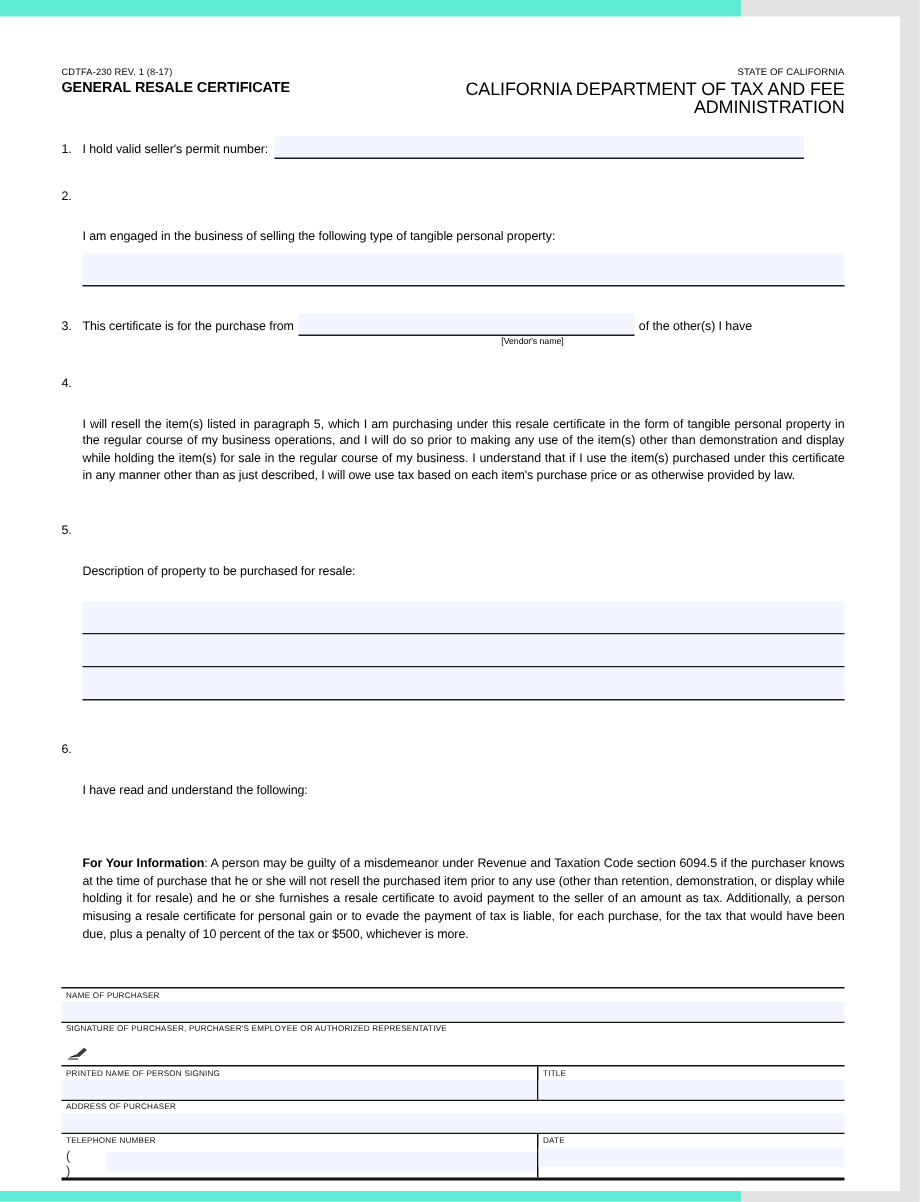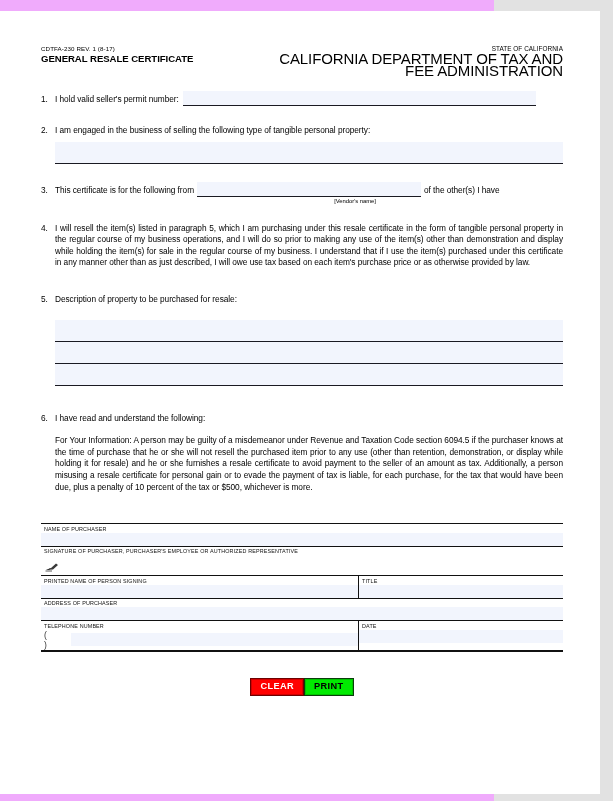--- a/index.html
+++ b/index.html
@@ -11,21 +11,21 @@
     width: 613px;
     height: 801px;
     overflow: hidden;
     font-family: "Liberation Sans", sans-serif;
   }
 
   #viewer {
     position: relative;
     width: 494px;
     height: 801px;
-    background: #f0abfc;
+    background: #5eead4;
   }
 
   #page {
     position: absolute;
     left: 0;
     top: 11px;
     width: 600px;
     height: 783px;
     background: #ffffff;
     box-sizing: border-box;
@@ -58,21 +58,21 @@
     font-weight: bold;
     line-height: 12px;
     letter-spacing: -.05px;
   }
   .state-line {
     font-size: 6.4px;
     line-height: 9px;
     letter-spacing: .05px;
   }
   .dept-line {
-    font-size: 15px;
+    font-size: 12px;
     line-height: 12px;
     letter-spacing: -.1px;
     text-align: right;
   }
 
   
   .doc-title {
     text-align: center;
     font-size: 13.6px;
     font-weight: bold;
@@ -92,21 +92,21 @@
     display: flex;
     font-size: 8.3px;
     line-height: 11.6px;
     letter-spacing: -.05px;
   }
   .item-num {
     width: 14px;
     flex: 0 0 14px;
     text-align: left;
   }
-  .item-body { flex: 1 1 auto; }
+  .item-body { flex: 1 1 auto; margin-top: 27px; }
 
   .para {
     text-align: justify;
     text-justify: inter-word;
   }
 
   
   .fld {
     background: #f2f5fd;
     border: none;
@@ -163,21 +163,21 @@
   .item5 { margin-top: 25px; }
   .desc-lines { margin-top: 14px; margin-left: 14px; }
   .desc-lines .fld {
     display: block;
     width: 508px;
     height: 22px;
   }
 
   .item6 { margin-top: 27px; }
   .fyi { margin-top: 11px; }
-  .fyi b { font-weight: normal; }
+  .fyi b { font-weight: bold; }
 
   
   .sigblock {
     margin-top: 30px;
     border-top: 1.2px solid #111;
     width: 522px;
   }
   .sigrow {
     position: relative;
     border-bottom: 1.1px solid #111;
@@ -299,21 +299,21 @@
           <span class="item-body">I am engaged in the business of selling the following type of tangible personal property:</span>
         </div>
         <div class="item2-field-wrap">
           <input class="fld fld-wide" type="text" value="" style="">
         </div>
       </div>
 
       <div class="item3">
         <div class="item item3-line1">
           <span class="item-num">3.</span>
-          <span>This certificate is for the following from</span>
+          <span>This certificate is for the purchase from</span>
           <input class="fld" type="text" value="" style="">
           <span>of the other(s) I have</span>
         </div>
         <div class="vendor-hint">[Vendor's name]</div>
       </div>
 
       <div class="item item4">
         <span class="item-num">4.</span>
         <span class="item-body para">I will resell the item(s) listed in paragraph 5, which I am purchasing under this resale certificate in the form of tangible personal property in the regular course of my business operations, and I will do so prior to making any use of the item(s) other than demonstration and display while holding the item(s) for sale in the regular course of my business.  I understand that if I use the item(s) purchased under this certificate in any manner other than as just described, I will owe use tax based on each item's purchase price or as otherwise provided by law.</span>
       </div>

